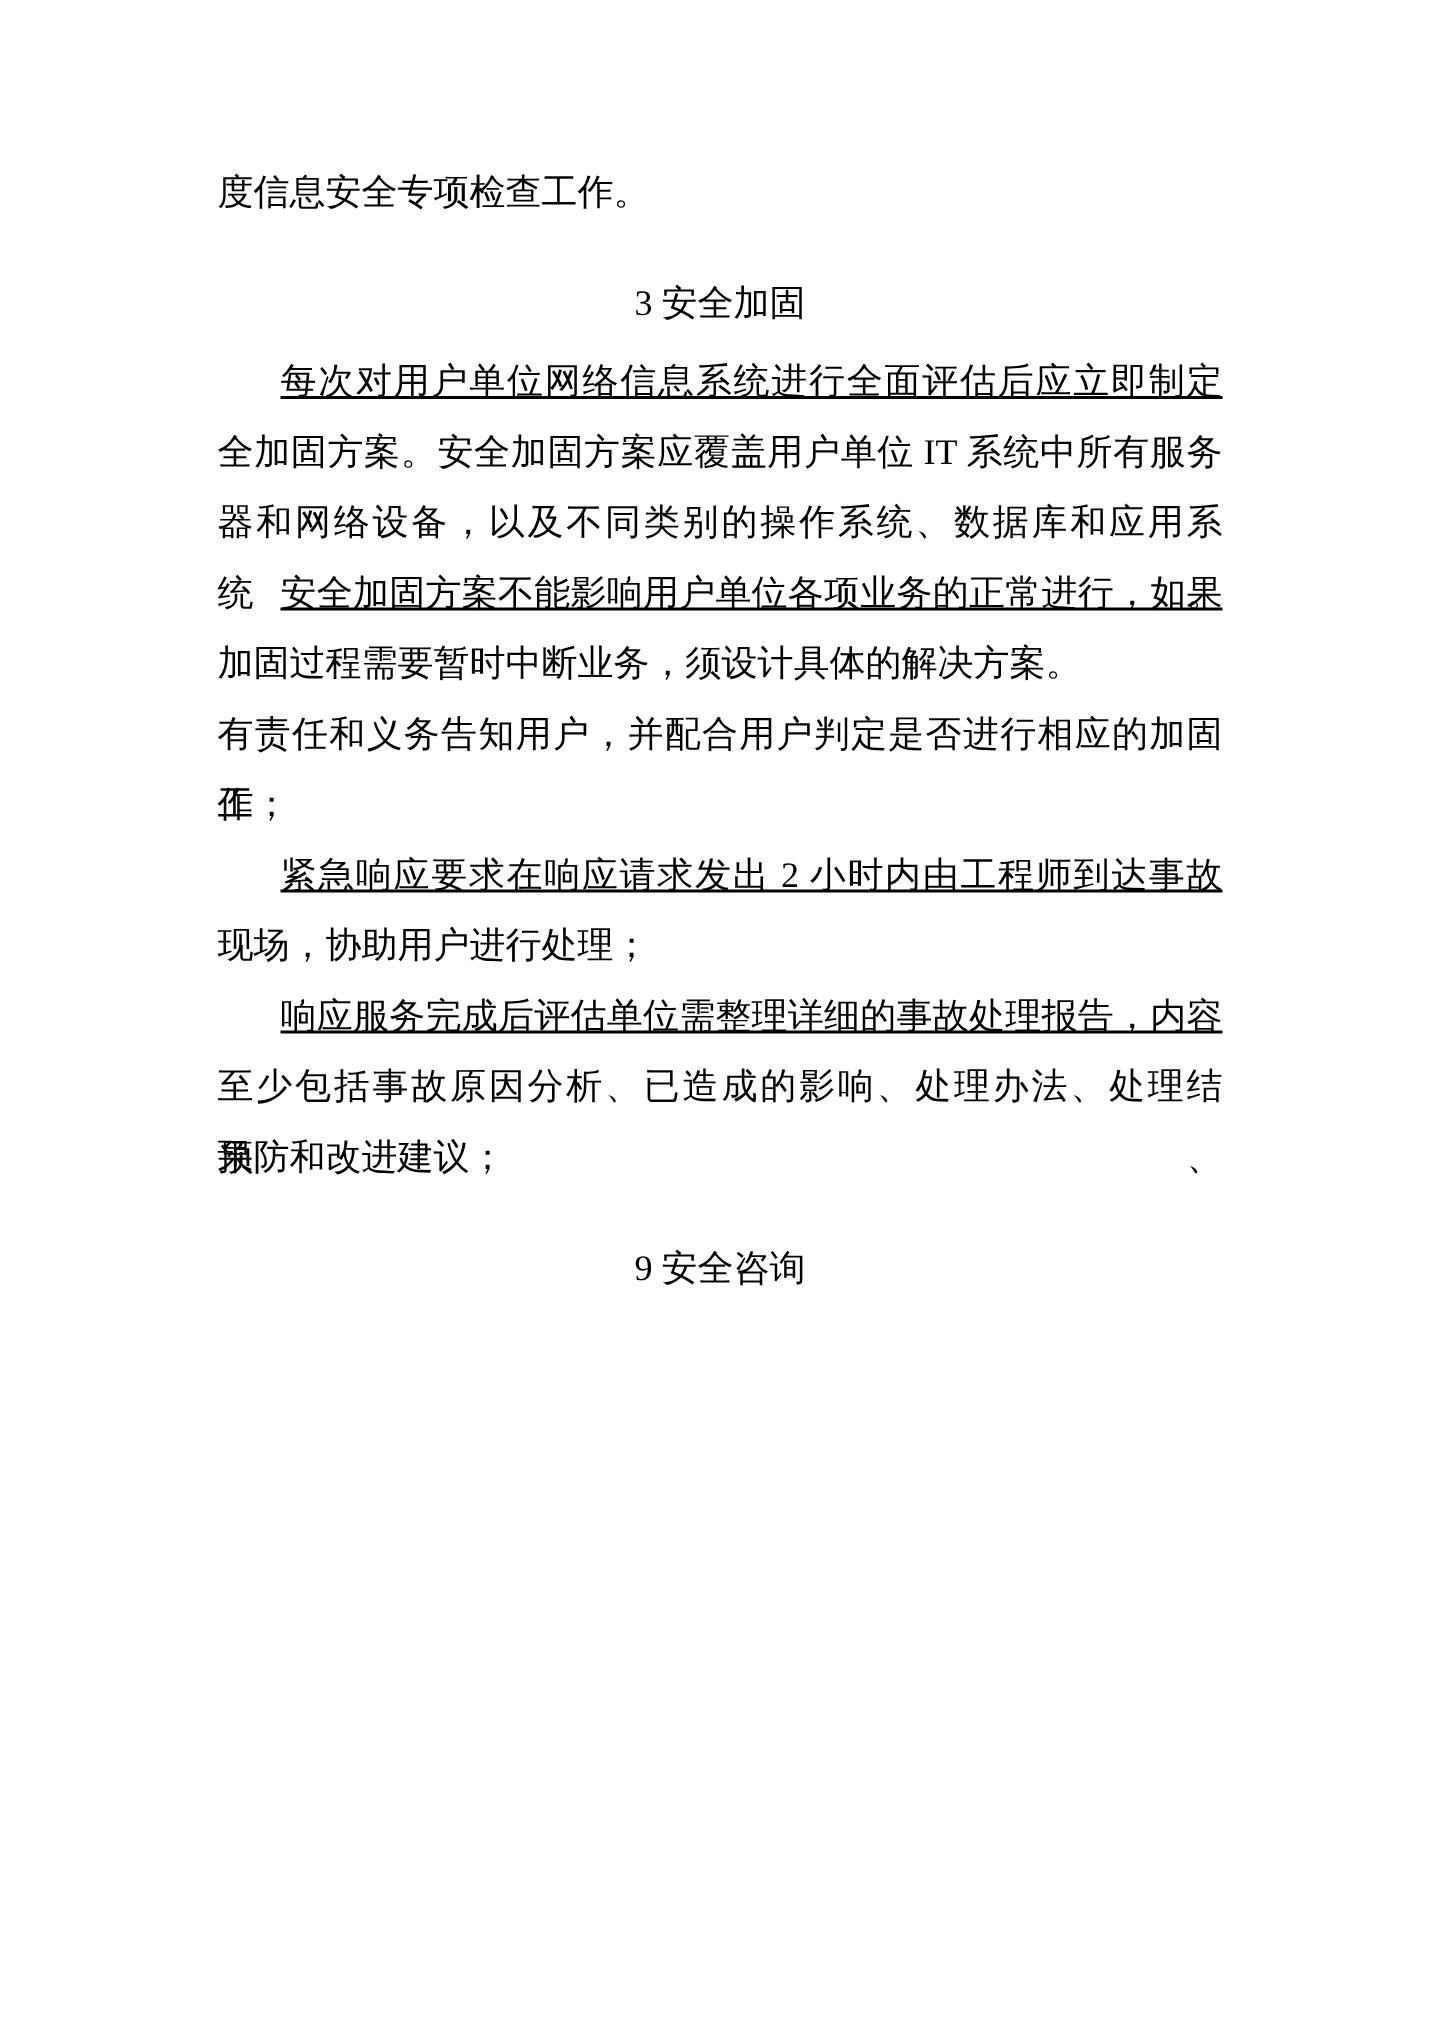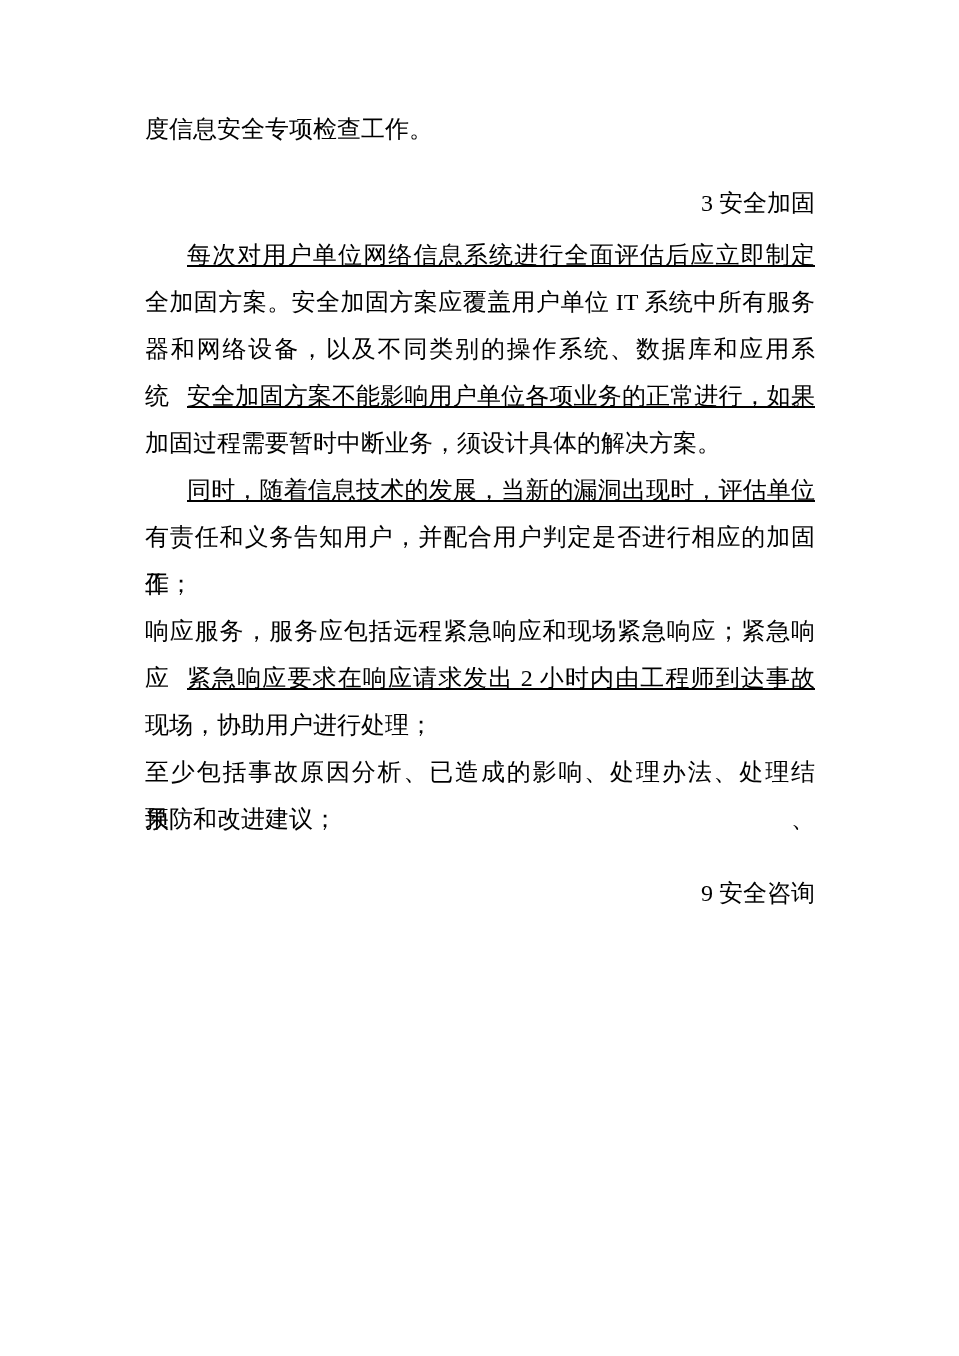--- a/index.html
+++ b/index.html
@@ -43,21 +43,21 @@
     text-align: left;
     text-align-last: left;
   }
   .text-line.indent {
     text-indent: 42px;
     text-decoration: underline;
   }
   .heading {
     margin-top: 27px;
     margin-bottom: 5px;
-    text-align: right;
+    text-align: center;
   }
   .paragraph {
     margin: 0;
   }
 </style>
 </head>
 <body>
 
 <div class="page">
   <div class="content" id="document-content">
@@ -68,30 +68,29 @@
       <div class="paragraph">
         <div class="text-line justified indent">每次对用户单位网络信息系统进行全面评估后应立即制定</div>
         <div class="text-line justified">全加固方案。安全加固方案应覆盖用户单位 IT 系统中所有服务</div>
         <div class="text-line justified">器和网络设备，以及不同类别的操作系统、数据库和应用系统。</div>
       </div>
       <div class="paragraph">
         <div class="text-line justified indent">安全加固方案不能影响用户单位各项业务的正常进行，如果</div>
         <div class="text-line plain">加固过程需要暂时中断业务，须设计具体的解决方案。</div>
       </div>
       <div class="paragraph">
-        <div class="text-line justified indent">同时，随着信息技术的发展，当新的漏洞出现时，评估单位</div>
         <div class="text-line justified">有责任和义务告知用户，并配合用户判定是否进行相应的加固工</div>
         <div class="text-line plain">作；</div>
       </div>
       <div class="paragraph">
-        <div class="text-line justified">响应服务，服务应包括远程紧急响应和现场紧急响应；紧急响应</div>
       </div>
       <div class="paragraph">
         <div class="text-line justified indent">紧急响应要求在响应请求发出 2 小时内由工程师到达事故</div>
         <div class="text-line plain">现场，协助用户进行处理；</div>
       </div>
       <div class="paragraph">
+        <div class="text-line justified indent">响应服务完成后评估单位需整理详细的事故处理报告，内容</div>
         <div class="text-line justified">至少包括事故原因分析、已造成的影响、处理办法、处理结果、</div>
         <div class="text-line plain">预防和改进建议；</div>
       </div>
       <div class="heading">9 安全咨询</div>
     </div>
 </div>
 
 </body></html>

